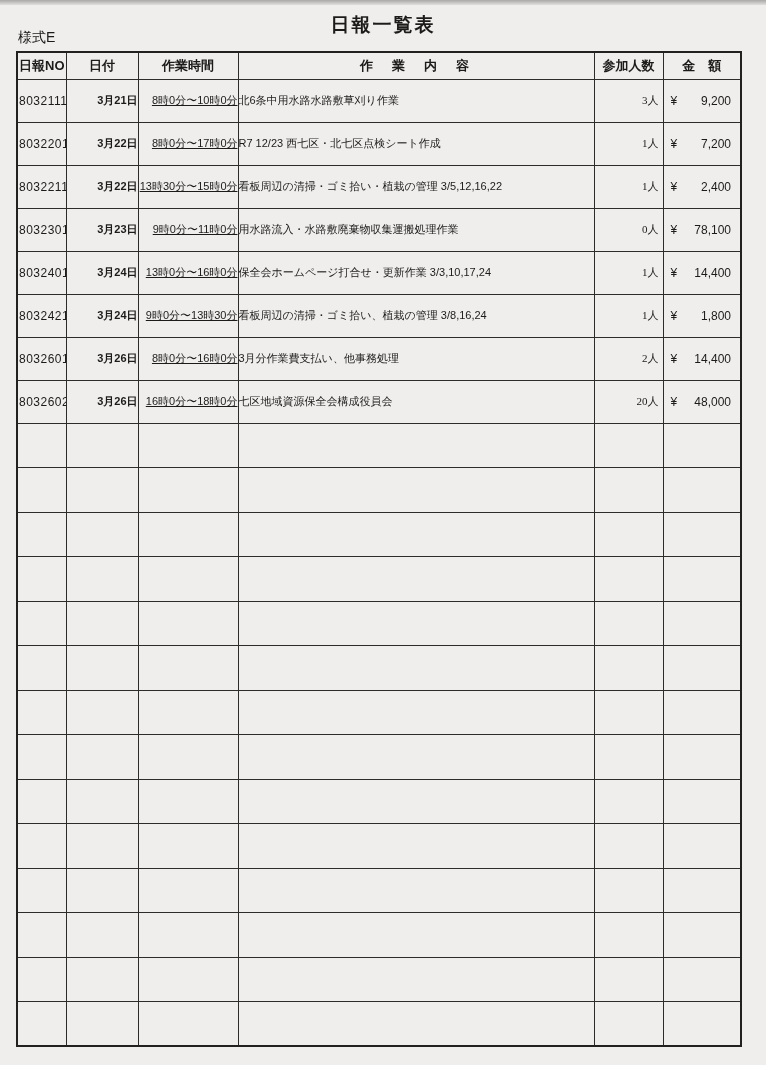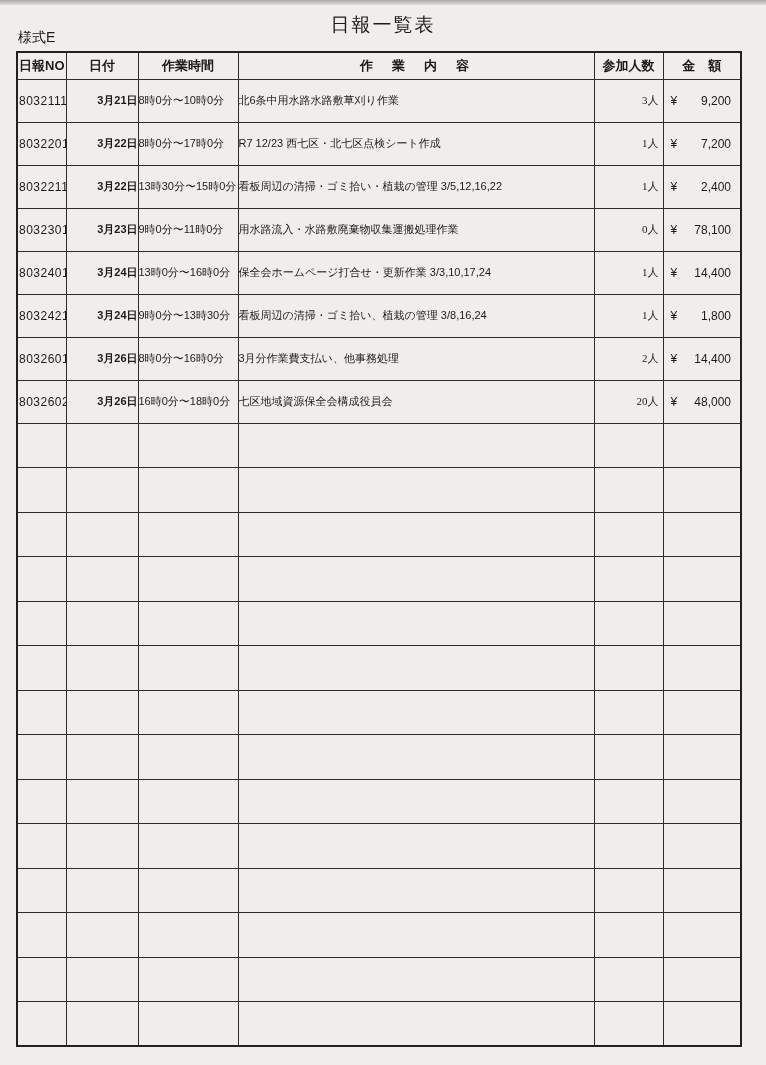--- a/index.html
+++ b/index.html
@@ -19,21 +19,21 @@
     top: 0; left: 0;
     width: 100%; height: 5px;
     background: linear-gradient(to bottom, #a9a8a6, #e0dfdd);
   }
   .page-title {
     position: absolute;
     top: 12px; left: 0;
     width: 100%;
     text-align: center;
     font-size: 19px;
-    font-weight: normal;
+    font-weight: bold;
     letter-spacing: 2px;
   }
   .form-label {
     position: absolute;
     top: 29px; left: 18px;
     font-size: 14px;
   }
   table.report-table {
     position: absolute;
     top: 51px; left: 16px;
@@ -59,21 +59,21 @@
   tr.data-row  { height: 43px; }
   tr.empty-row { height: 44.5px; }
   td { font-size: 11px; }
   td.cell-no {
     text-align: left;
     padding-left: 1px;
     font-size: 12px;
     letter-spacing: 0.5px;
   }
   td.cell-date { text-align: right; font-weight: bold; }
-  td.cell-time { text-align: left; }
+  td.cell-time { text-align: right; text-decoration: underline; }
   td.cell-content { text-align: left; padding-left: 0; }
   td.cell-participants { text-align: right; padding-right: 4px; font-family: Liberation Serif, serif; }
   td.cell-amount {
     text-align: right;
     padding-right: 9px;
     font-size: 12px;
   }
   td.cell-amount .yen {
     float: left;
     margin-left: 7px;

